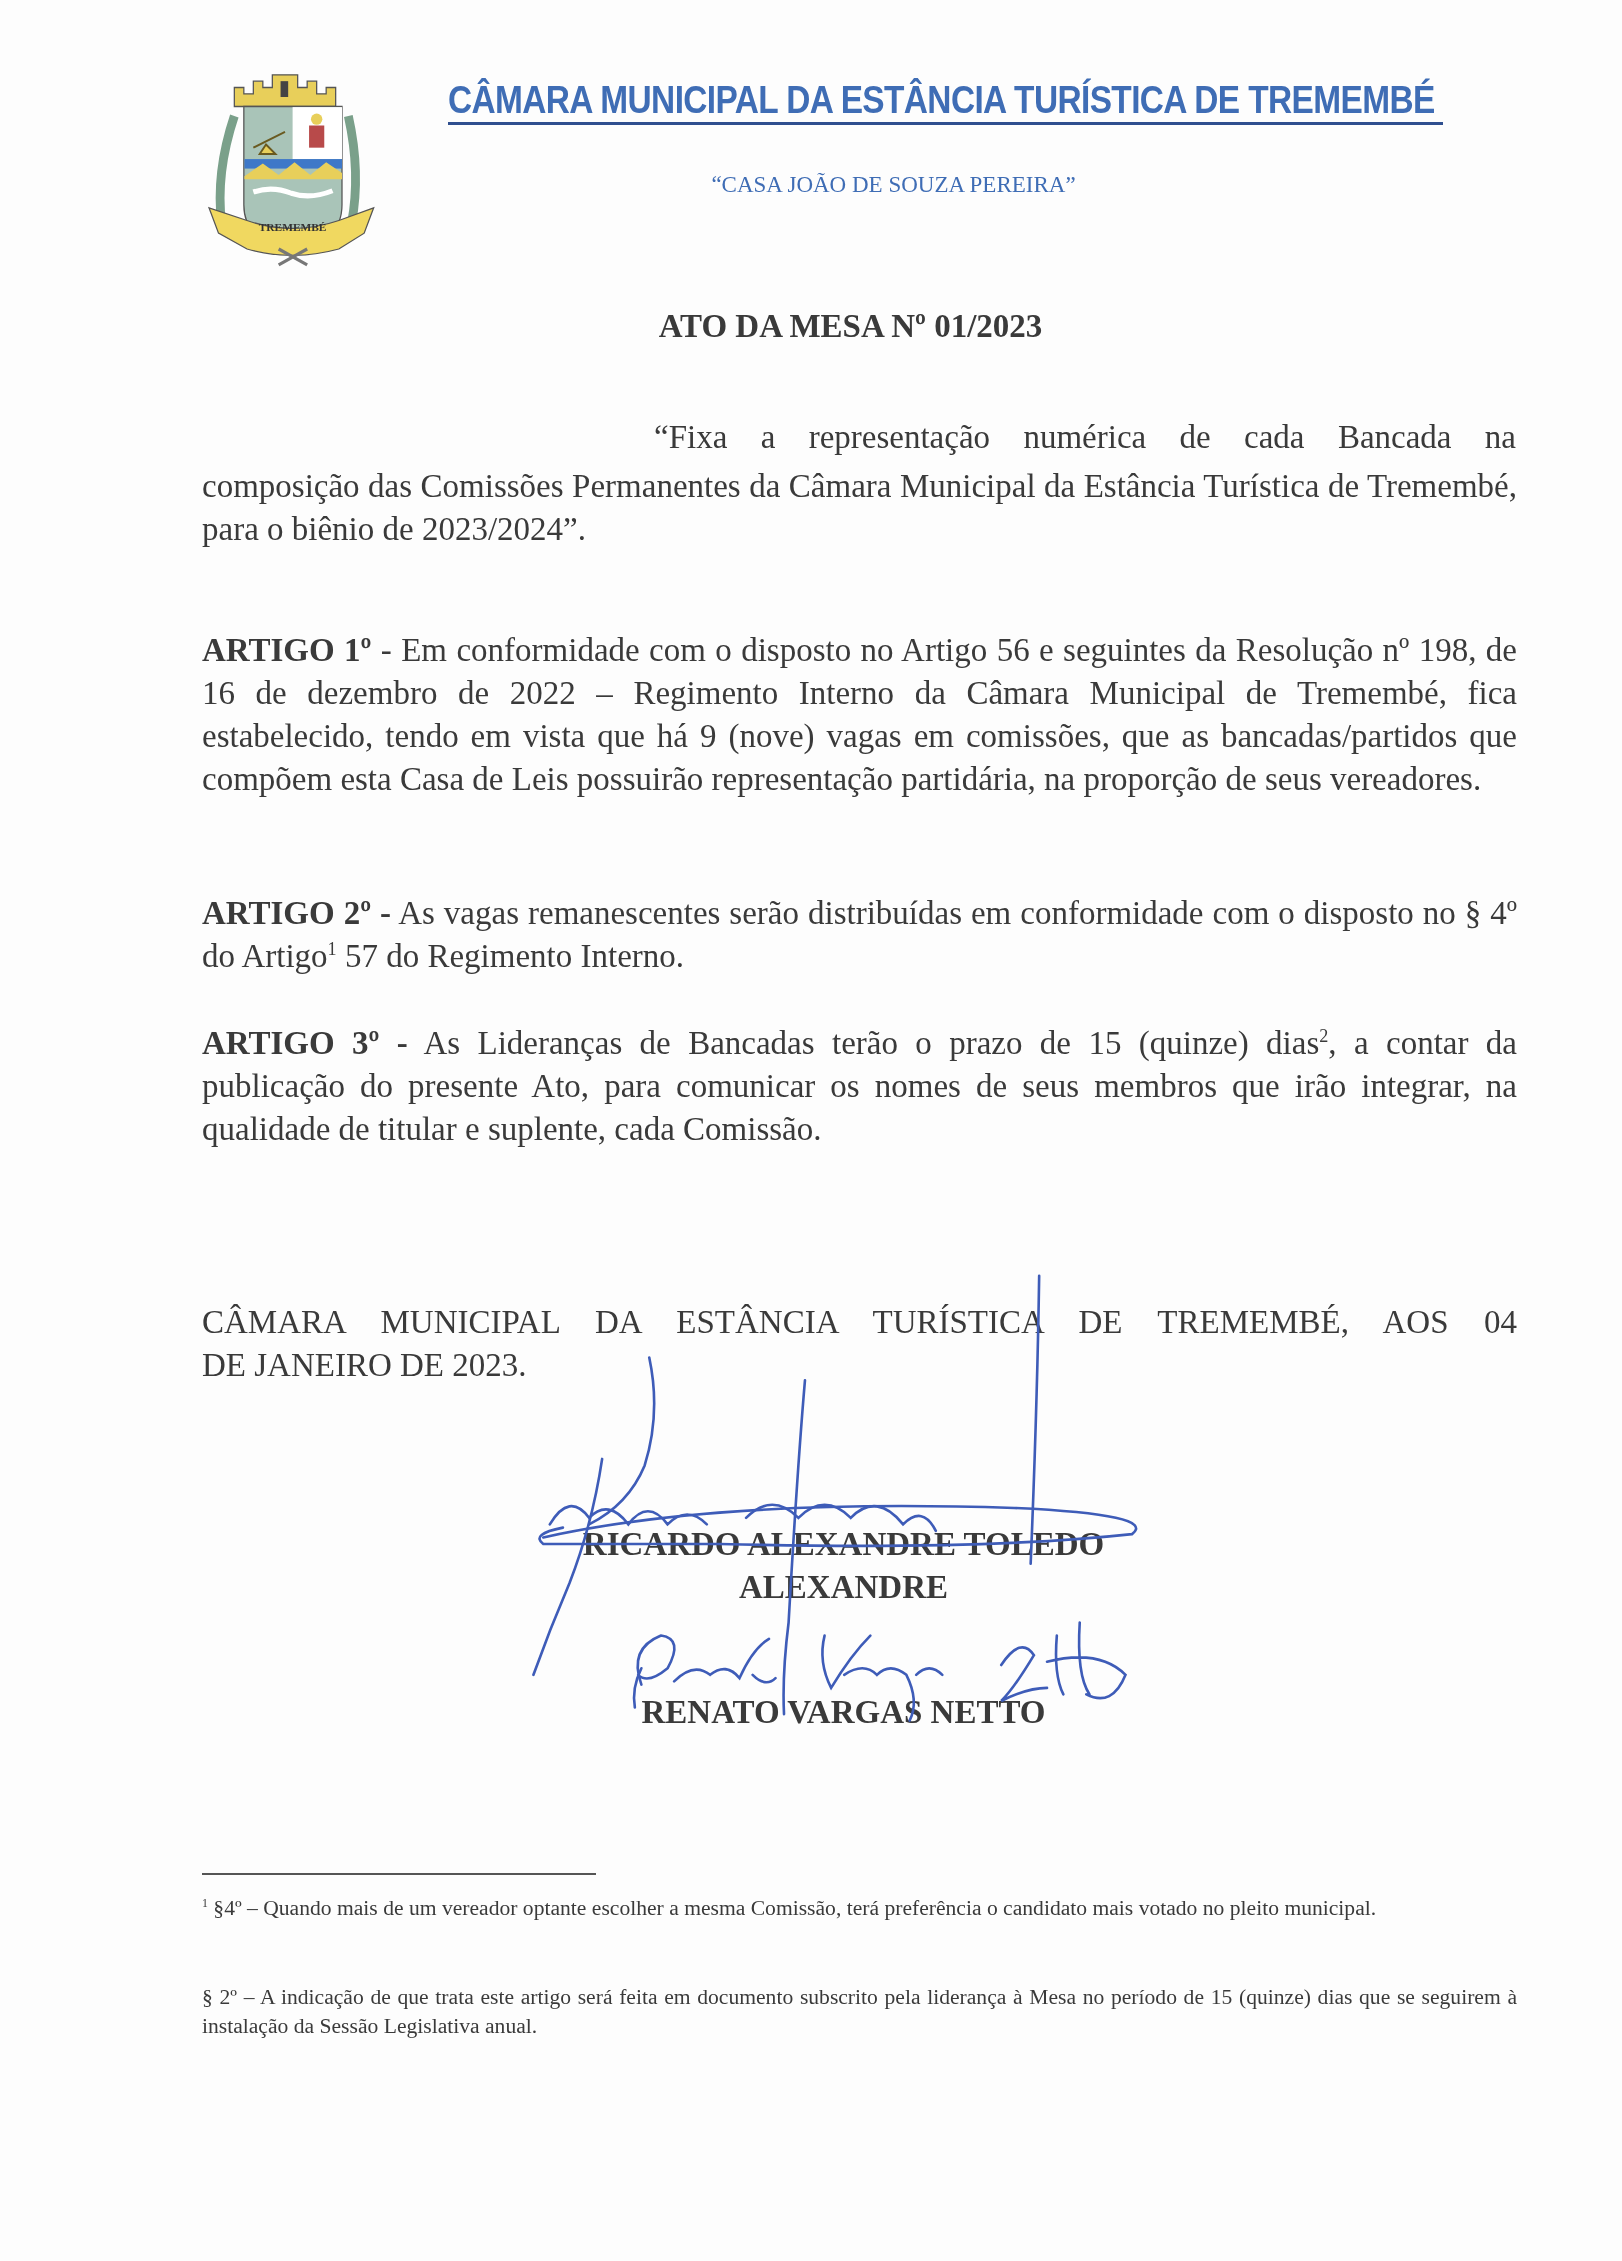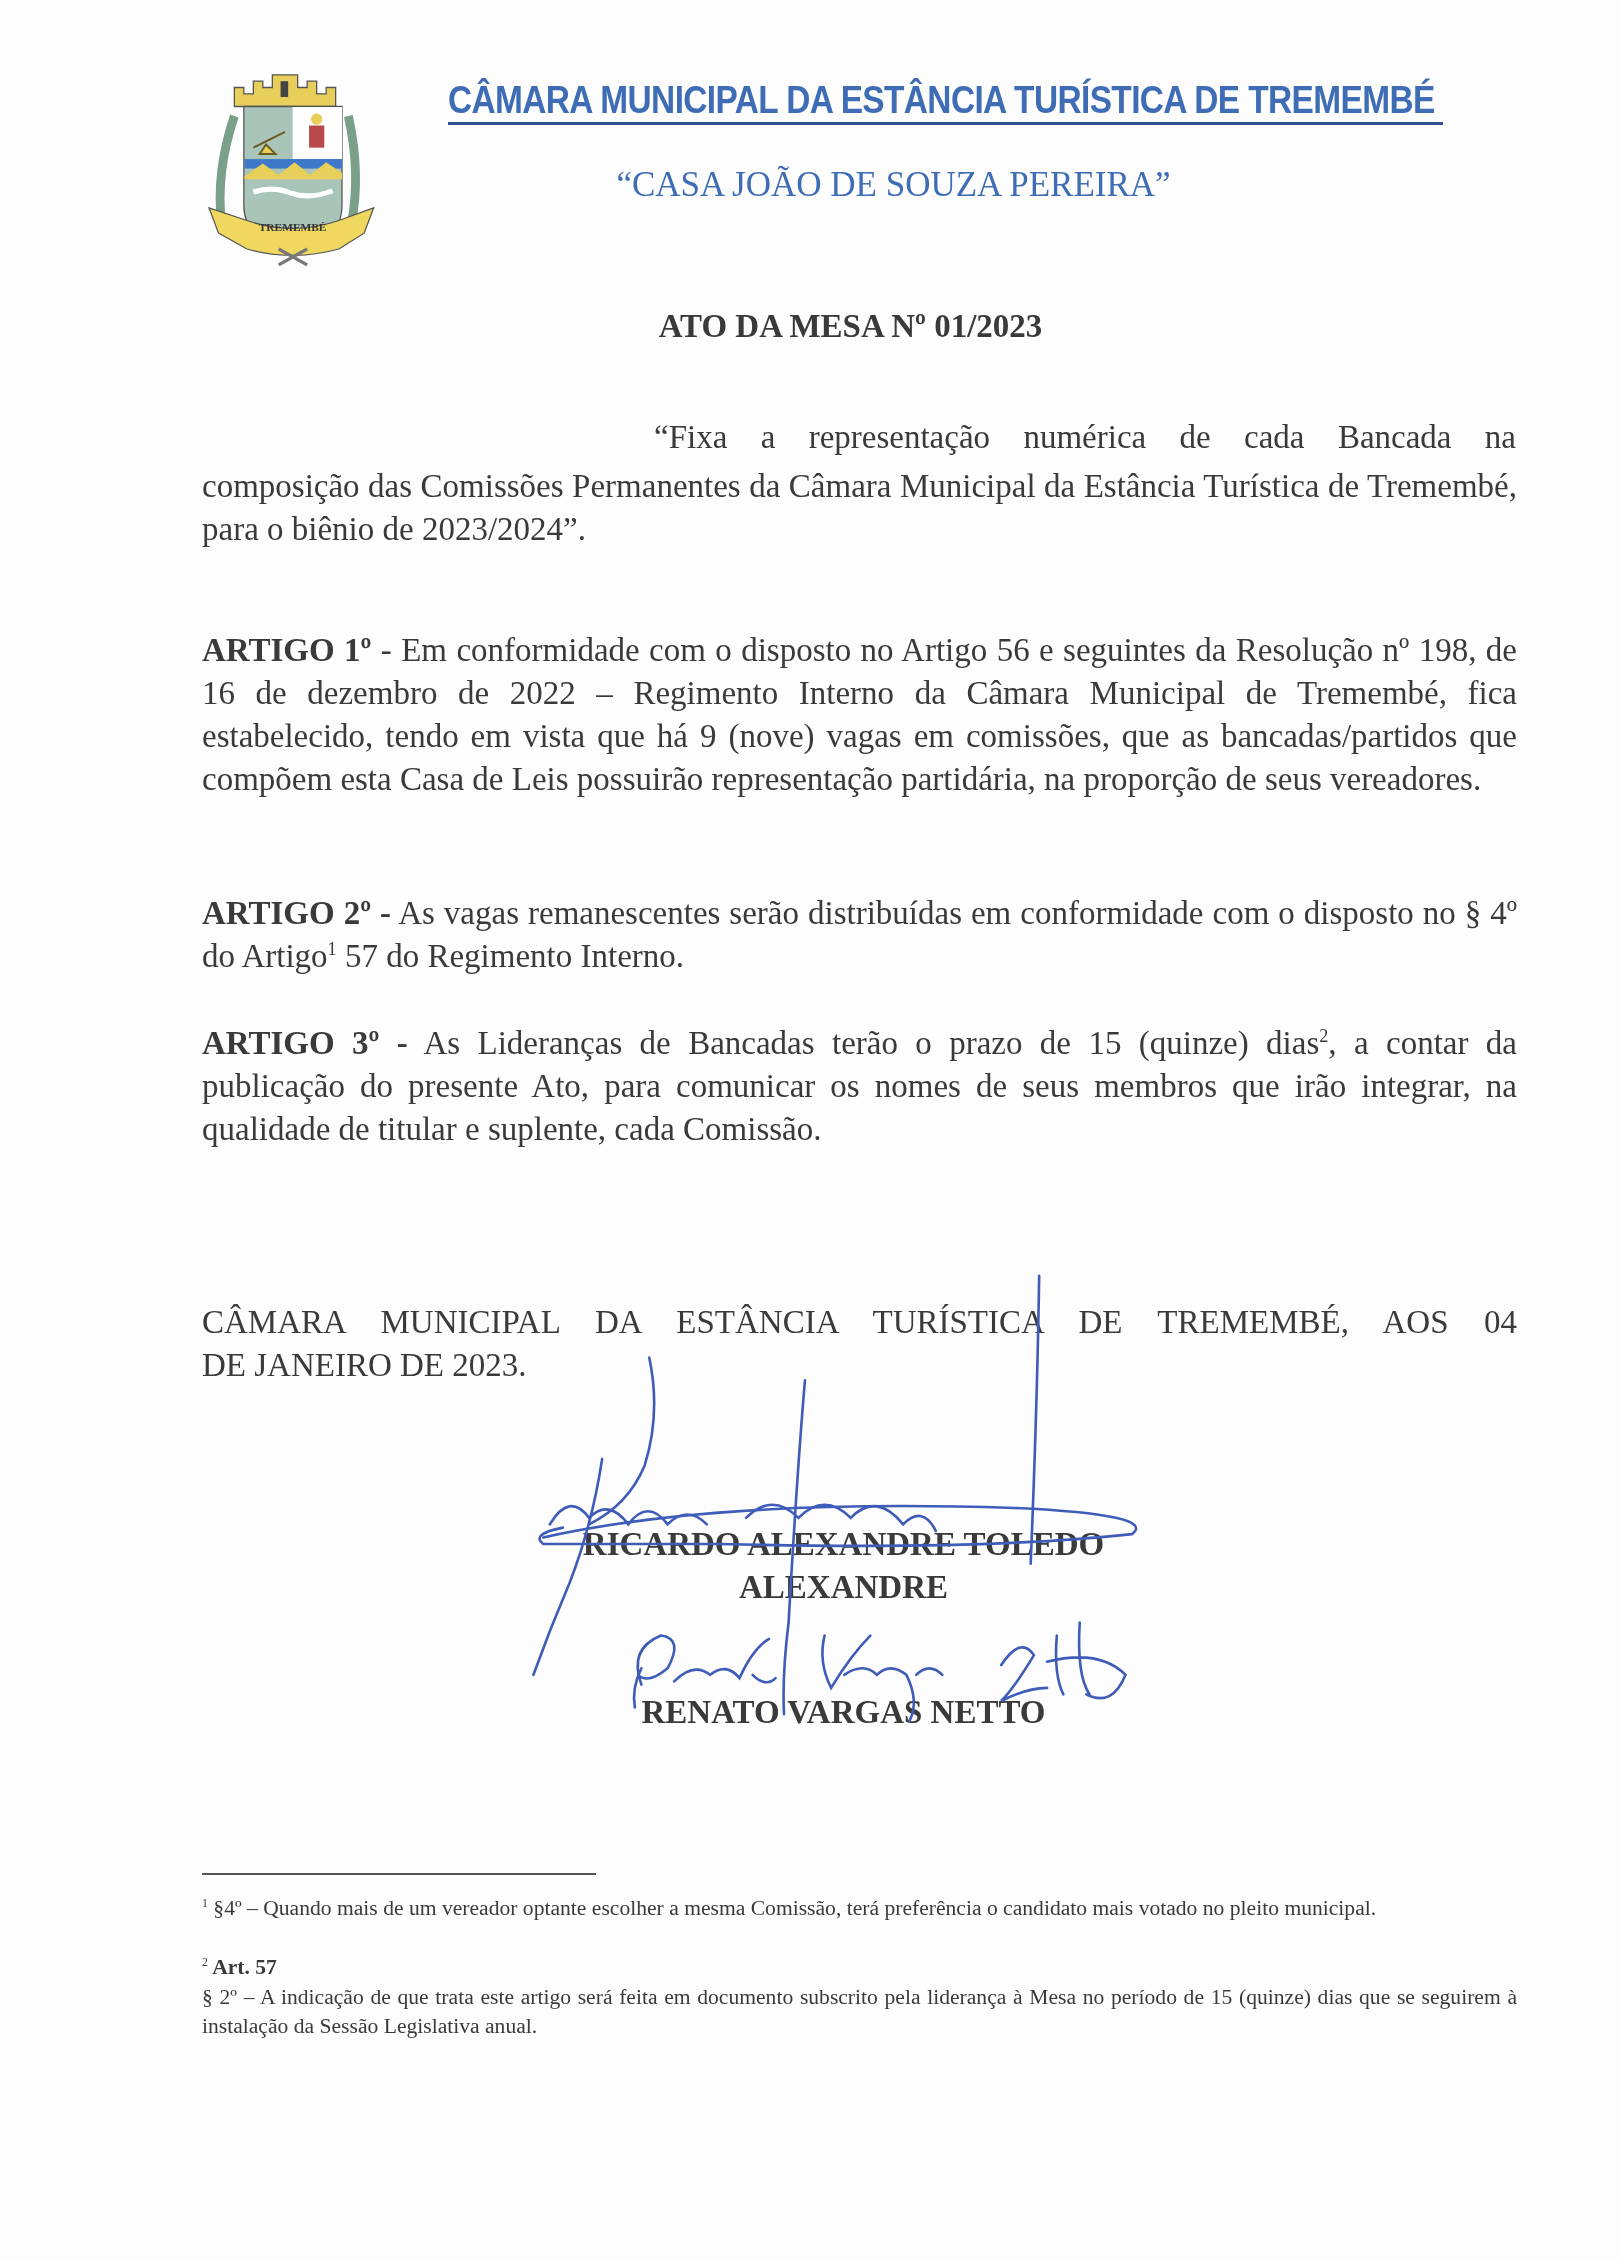--- a/index.html
+++ b/index.html
@@ -3,21 +3,21 @@
   <meta charset="utf-8">
   <style>
     html, body { margin: 0; padding: 0; background: #ffffff; }
     body { width: 1623px; height: 2261px; position: relative; overflow: hidden; font-family: "Liberation Serif", serif; color: #3a3a3a; }
     .page { position: absolute; left: 0; top: 0; width: 1623px; height: 2261px; background: #fdfdfd; }
 
     
     .crest { position: absolute; left: 190px; top: 59px; width: 190px; height: 209px; }
     .org-title { position: absolute; left: 448px; top: 77px; width: 1001px; font-family: "Liberation Sans", sans-serif; font-weight: bold; font-size: 38px; letter-spacing: -0.7px; color: #3f6db5; text-align: center; transform: scaleX(0.88); transform-origin: left center; white-space: nowrap; line-height: 46px; }
     .org-rule { position: absolute; left: 448px; top: 122px; width: 995px; height: 2.6px; background: #2f4f8f; }
-    .org-subtitle { position: absolute; left: 550px; top: 162px; width: 687px; text-align: center; font-size: 35px; color: #3f6db5; line-height: 46px; }
+    .org-subtitle { position: absolute; left: 550px; top: 162px; width: 687px; text-align: center; font-size: 23px; color: #3f6db5; line-height: 46px; }
 
     
     .act-title { position: absolute; left: 615px; top: 300px; width: 471px; text-align: center; font-weight: bold; font-size: 33px; line-height: 52px; }
 
     
     .text-block { position: absolute; left: 202px; width: 1315px; font-size: 33px; line-height: 43px; text-align: justify; text-align-last: left; }
     .ementa { top: 416px; left: 654px; width: 862px; }
     .ementa-cont { top: 465px; }
     .art1 { top: 629px; }
     .art2 { top: 892px; }
@@ -123,19 +123,16 @@
       <path d="M1290 2560 Q1320 2540 1340 2560 Q1360 2540 1385 2560 Q1405 2600 1390 2630 M1400 2560 Q1420 2540 1440 2560"></path>
       <path d="M1530 2545 Q1560 2500 1580 2530 Q1550 2580 1530 2600 Q1570 2580 1600 2580"></path>
       <path d="M1615 2500 Q1610 2560 1625 2590 M1650 2480 Q1645 2560 1665 2590 M1600 2540 Q1680 2520 1720 2560 Q1700 2610 1660 2590"></path>
     </g>
   </svg>
 
   <div class="fn-rule"></div>
   <div class="footnote fn1">
     <sup>1</sup><span> §4º – Quando mais de um vereador optante escolher a mesma Comissão, terá preferência o candidato mais votado no pleito municipal.</span>
   </div>
-  <div class="footnote fn2">
-    <sup>2</sup><span class="fn-bold"> Art. 57</span>
-  </div>
   <div class="footnote fn2-body">§ 2º – A indicação de que trata este artigo será feita em documento subscrito pela liderança à Mesa no período de 15 (quinze) dias que se seguirem à instalação da Sessão Legislativa anual.</div>
 
 </div>
 
 
 </body></html>

